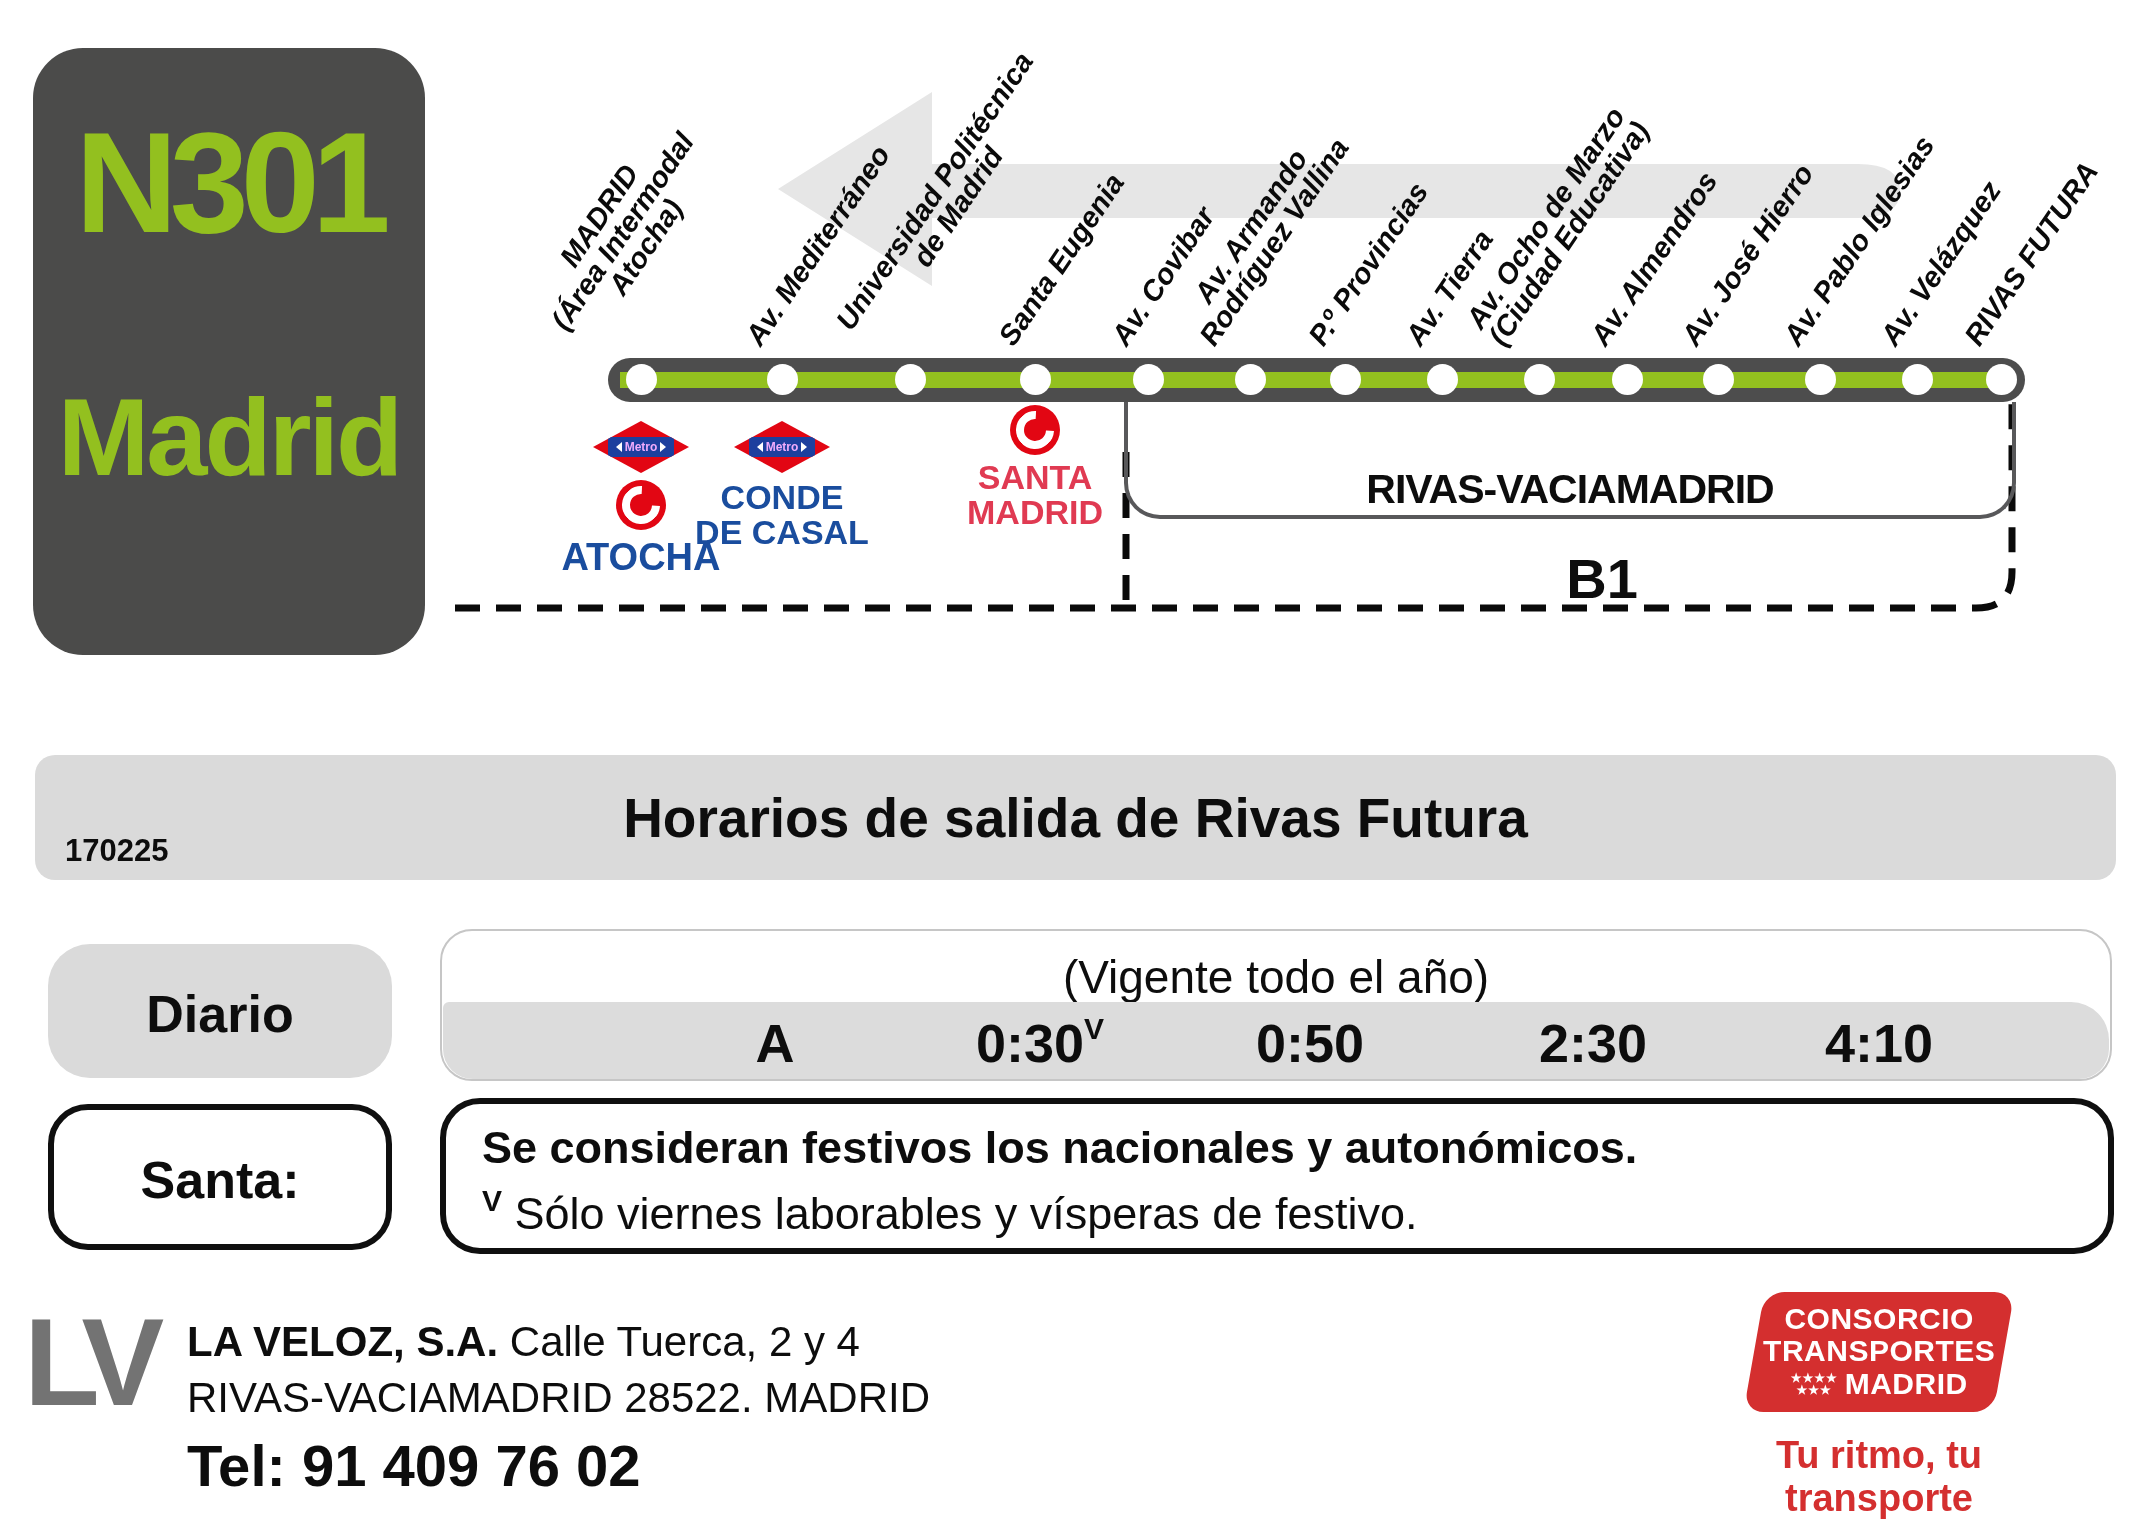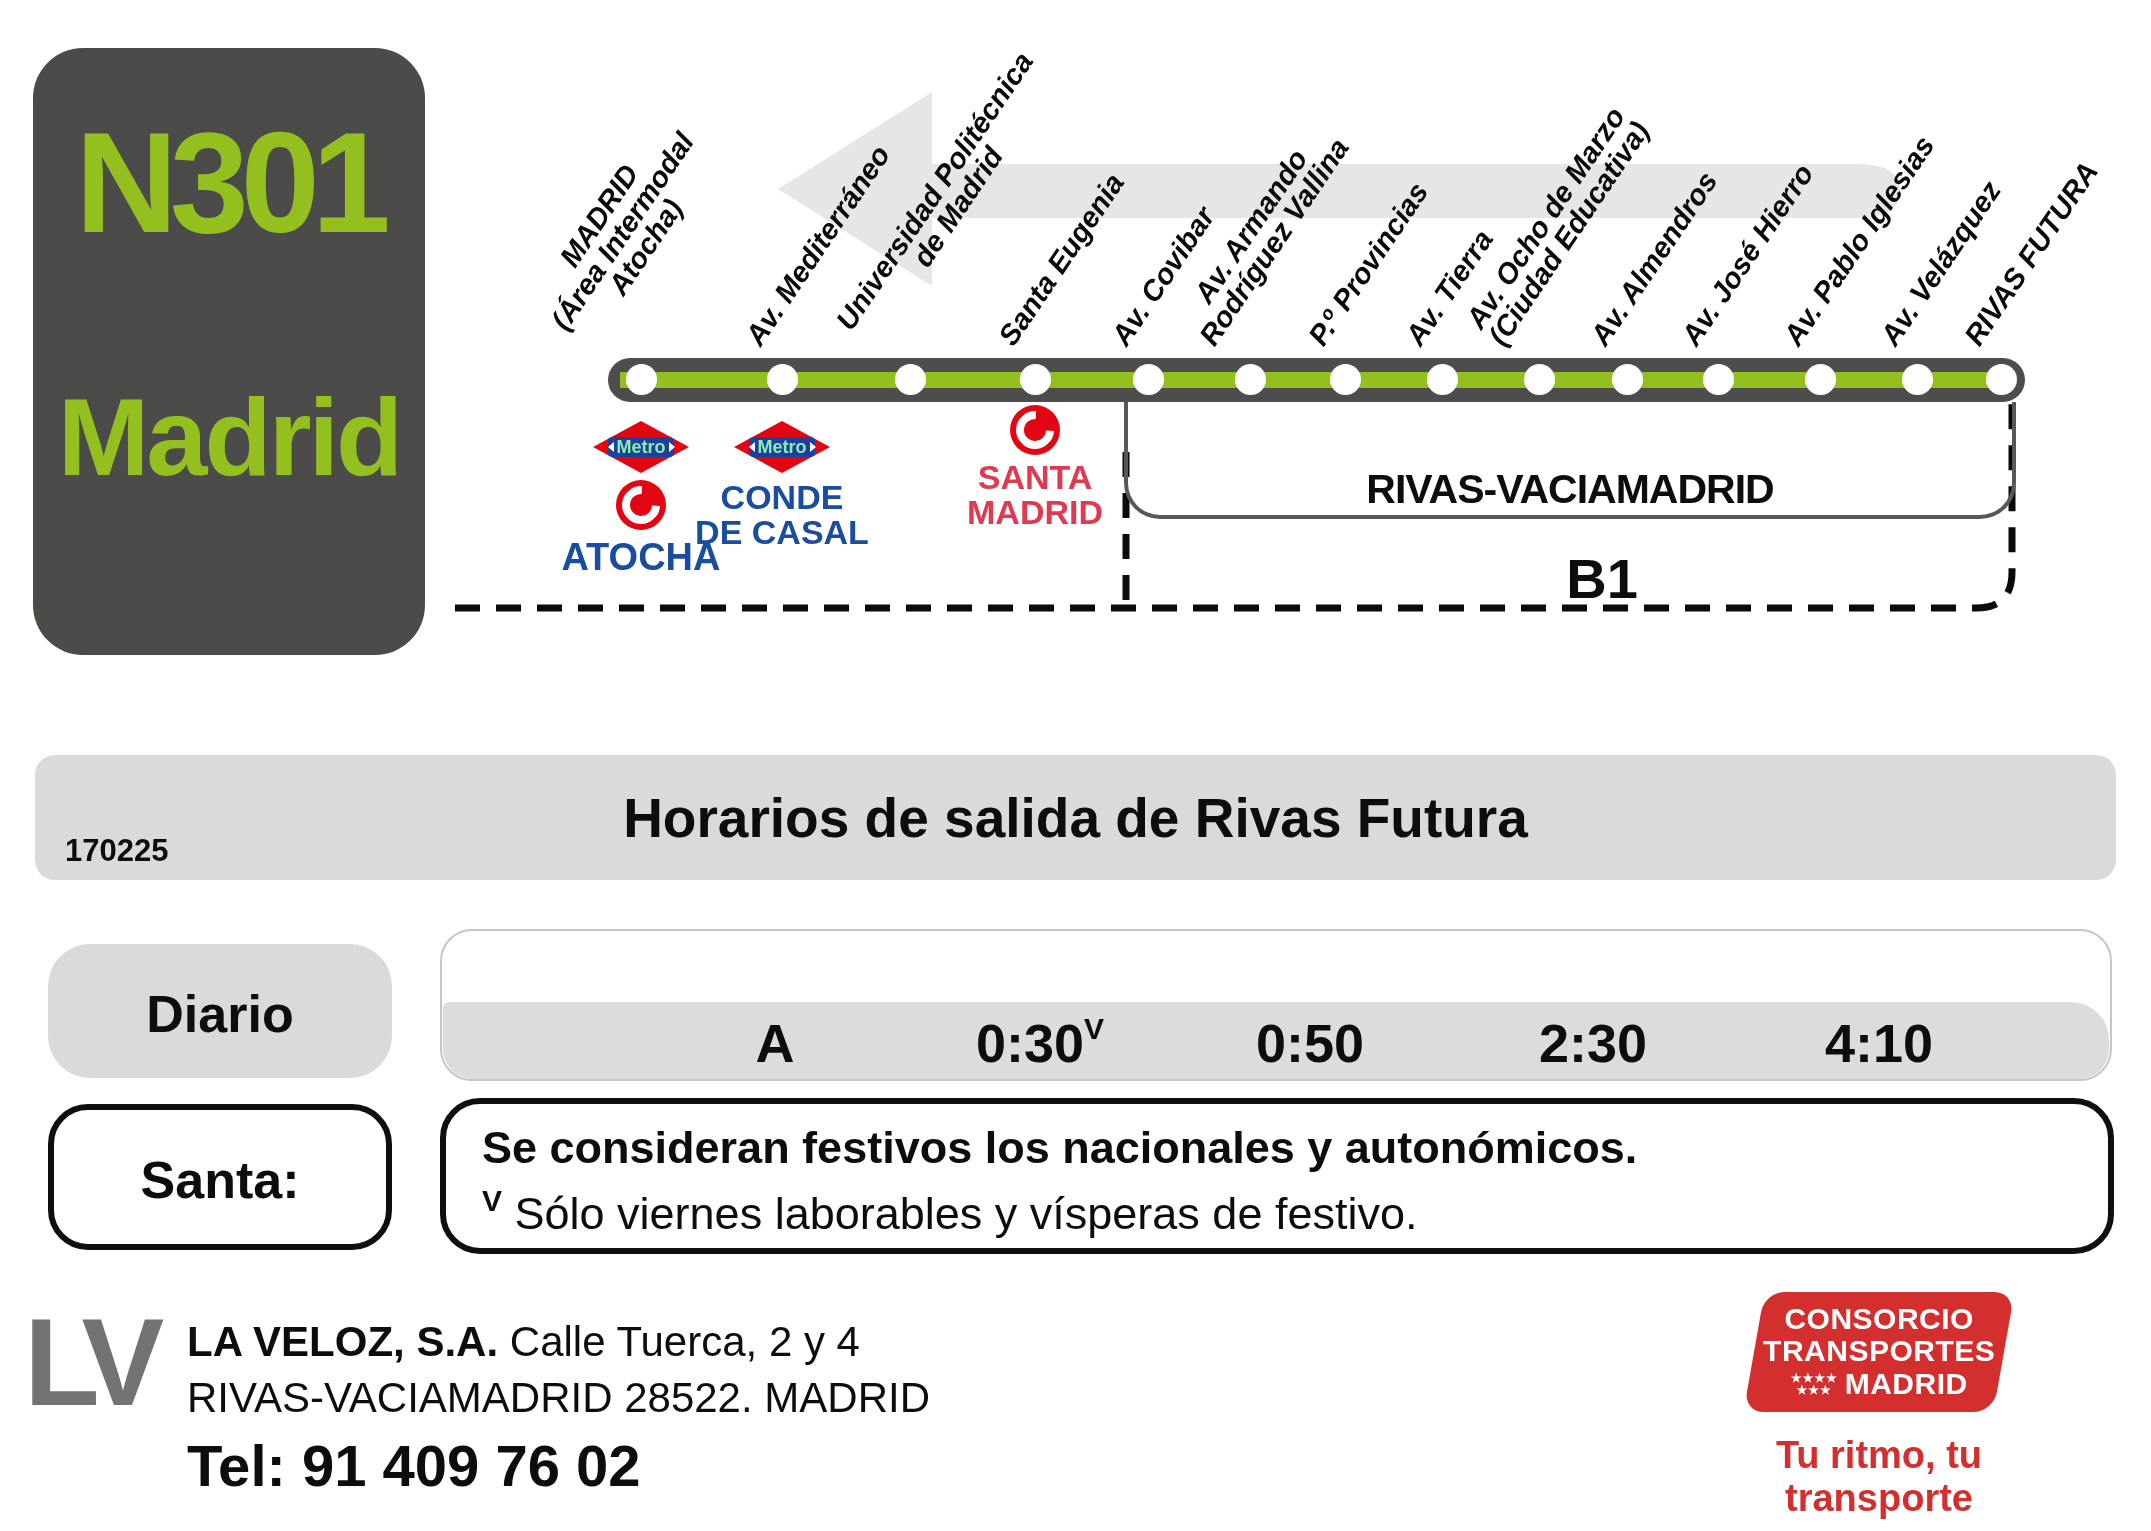--- a/index.html
+++ b/index.html
@@ -25,21 +25,21 @@
               transform-origin:0 100%;transform:rotate(-56deg);color:#0a0a0a;}
   .stop-label.ml{text-align:center;}
   .zone-bracket{left:1124px;top:402px;width:892px;height:117px;border:4px solid #58585a;border-top:none;
                 border-radius:0 0 36px 36px;box-sizing:border-box;}
   .zone-label{left:1124px;top:466px;width:892px;text-align:center;font-weight:bold;font-size:41px;letter-spacing:-1px;}
   .zone-code{left:1402px;top:546px;width:400px;text-align:center;font-weight:bold;font-size:56px;}
 
   .metro{width:96px;height:52px;background:#e20613;
          clip-path:polygon(50% 0,100% 50%,50% 100%,0 50%);display:flex;align-items:center;justify-content:center;}
   .metro-band{background:#1d3f9e;height:20px;width:66px;display:flex;align-items:center;justify-content:center;gap:3px;border-radius:2px;}
-  .metro-band span{color:#86efac;font-weight:bold;font-size:18px;line-height:1;}
+  .metro-band span{color:#f0abfc;font-weight:bold;font-size:12px;line-height:1;}
   .tri-l{width:0;height:0;border-top:5px solid transparent;border-bottom:5px solid transparent;border-right:6px solid #fff;}
   .tri-r{width:0;height:0;border-top:5px solid transparent;border-bottom:5px solid transparent;border-left:6px solid #fff;}
   .cerc{width:50px;height:50px;border-radius:50%;background:#e20613;display:flex;align-items:center;justify-content:center;}
   .cerc i{display:block;width:22px;height:22px;border:8px solid #fff;border-radius:50%;
           border-top-color:transparent;transform:rotate(48deg);}
   .below-label{font-weight:bold;line-height:1.02;text-align:center;white-space:nowrap;}
 
   
   .hdr-bar{left:35px;top:755px;width:2081px;height:125px;background:#dadada;border-radius:20px;}
   .hdr-ref{left:65px;top:833px;font-weight:bold;font-size:31px;}
@@ -99,20 +99,21 @@
 
   <div id="stops-layer"></div>
 
   <div class="abs hdr-bar"></div>
   <div class="abs hdr-ref">170225</div>
   <div class="abs hdr-title">Horarios de salida de Rivas Futura</div>
 
   <div class="abs day-box"></div>
   <div class="abs day-label">Diario</div>
   <div class="abs times-panel"></div>
+  <div class="abs validity">(Vigente todo el año)</div>
   <div class="abs times-row"></div>
   <div id="times-layer"></div>
 
   <div class="abs notes-tag"></div>
   <div class="abs notes-tag-label">Santa:</div>
   <div class="abs notes-box"></div>
   <div class="abs notes-l1">Se consideran festivos los nacionales y autonómicos.</div>
   <div class="abs notes-l2"><sup>V</sup><span> Sólo viernes laborables y vísperas de festivo.</span></div>
 
   <div class="abs lv">LV</div>

